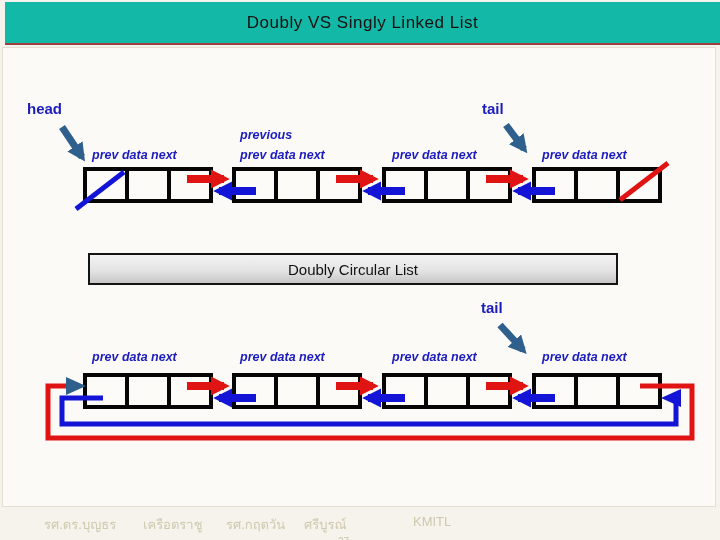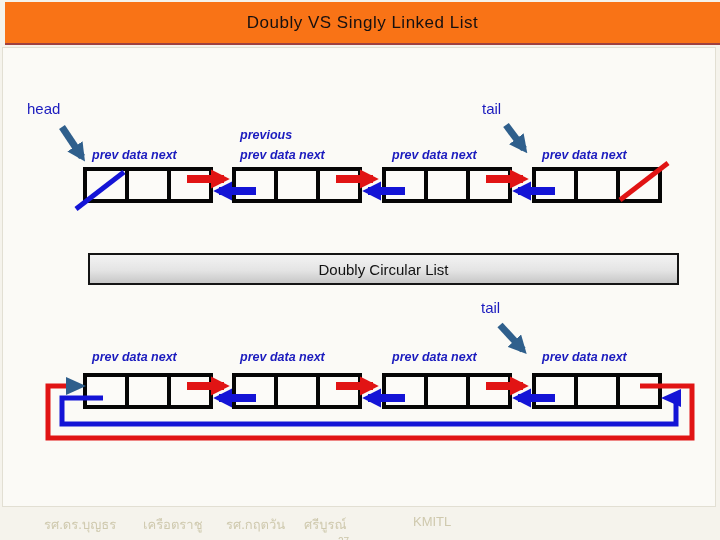--- a/index.html
+++ b/index.html
@@ -1,38 +1,38 @@
 <!DOCTYPE html>
 <html><head>
 <meta charset="utf-8">
 <style>
   html,body{margin:0;padding:0;}
   body{width:720px;height:540px;position:relative;font-family:"Liberation Sans",sans-serif;background:#F5F3EC;overflow:hidden;}
   .slide{position:absolute;inset:0;}
 
   
-  .titlebar{position:absolute;left:5px;right:0;top:2px;height:41px;background:#f97316;border-bottom:2px solid #9E4040;display:flex;align-items:center;justify-content:center;}
+  .titlebar{position:absolute;left:5px;right:0;top:2px;height:41px;background:#14b8a6;border-bottom:2px solid #9E4040;display:flex;align-items:center;justify-content:center;}
   .titlebar .t{font-size:17px;color:#161010;letter-spacing:.5px;}
 
   
   .panel{position:absolute;left:2px;top:47px;width:714px;height:460px;background:#FBFAF6;border:1px solid #E2DFD3;box-sizing:border-box;}
 
   
-  .ptr{position:absolute;font-weight:normal;font-size:15px;color:#1B1BBE;}
+  .ptr{position:absolute;font-weight:bold;font-size:15px;color:#1B1BBE;}
   .fields{position:absolute;font-weight:bold;font-size:12.5px;color:#1B1BBE;white-space:pre;font-style:italic;}
 
   
   .node{position:absolute;width:130px;height:36px;border:4px solid #050505;background:#FCFBF8;box-sizing:border-box;display:flex;z-index:1;}
   .node .cell{flex:1;}
   .node .cell + .cell{border-left:4px solid #050505;}
   .n1{left:83px}.n2{left:232px}.n3{left:382px}.n4{left:532px}
   .r1{top:167px}.r2{top:373px}
 
   
-  .graybox{position:absolute;left:88px;top:253px;width:591px;height:32px;border:2px solid #141414;box-sizing:border-box;
+  .graybox{position:absolute;left:88px;top:253px;width:530px;height:32px;border:2px solid #141414;box-sizing:border-box;
     background:linear-gradient(#F3F3F3,#E4E4E4 55%,#C7C7C7);display:flex;align-items:center;justify-content:center;z-index:1;}
   .graybox .t{font-size:15px;color:#111;}
 
   
   svg.overlay{position:absolute;left:0;top:0;z-index:5;pointer-events:none;}
 
   
   .foot{position:absolute;top:514px;font-size:13px;color:#CFC9AE;white-space:nowrap;}
   .pagenum{position:absolute;left:338px;top:536px;height:4px;overflow:hidden;font-size:10px;color:#CBC5A8;}
 </style>

